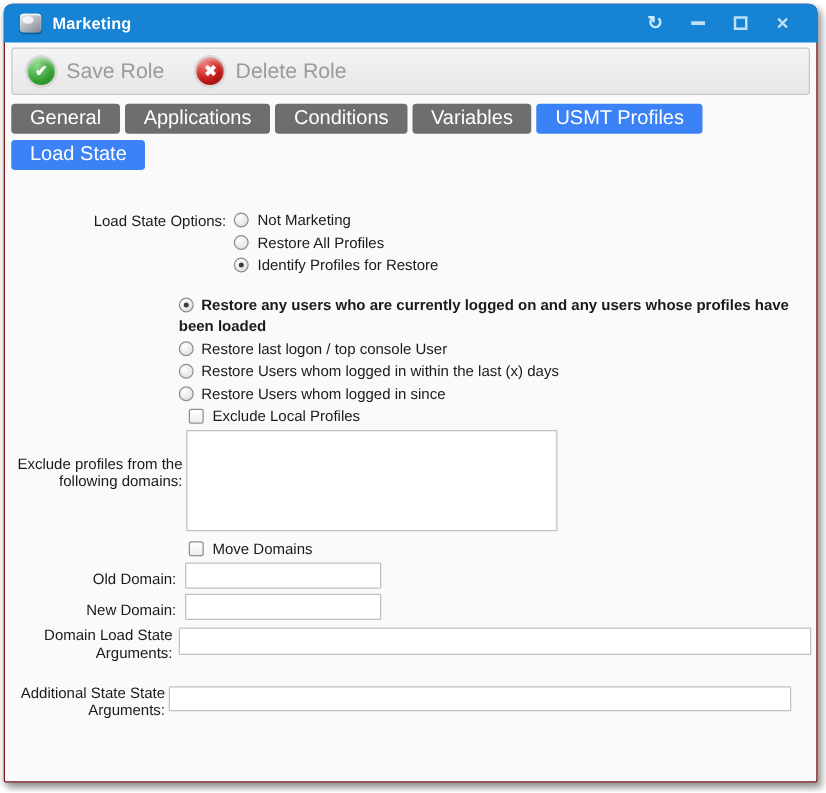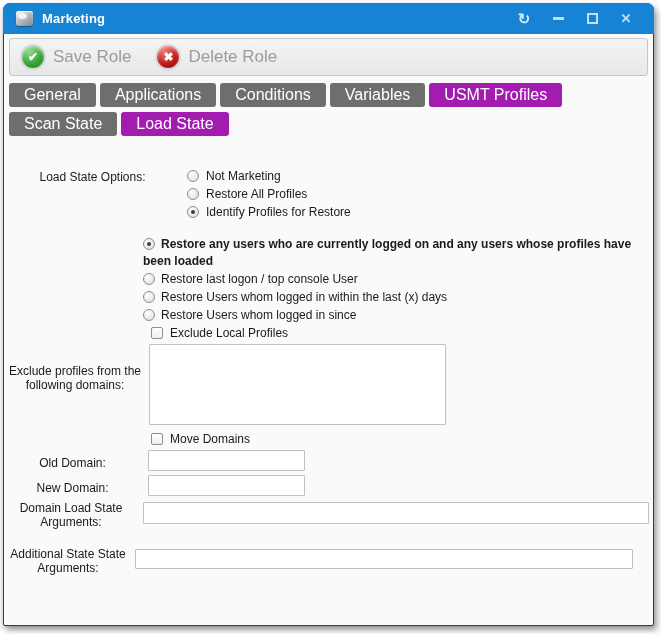--- a/index.html
+++ b/index.html
@@ -57,26 +57,26 @@
   .tb-label { color:#9b9b9b; font-size:17px; }
 
   
   .tabs-row { position:absolute; left:5px; display:flex; gap:4px; }
   .tabs-row.row1 { top:79px; }
   .tabs-row.row2 { top:108px; }
   .tab {
     height:24px; line-height:24px; padding:0 15px; border-radius:3px;
     background:#6e6e6e; color:#fff; font-size:16px; cursor:default; white-space:nowrap;
   }
-  .tab.active { background:#a21caf;text-align:center; }
+  .tab.active { background:#3b82f6;text-align:center; }
 
   
   .content { position:absolute; left:0; top:134px; right:0; bottom:0; font-size:12px; color:#1a1a1a; }
   .abs { position:absolute; }
-  .rlabel { text-align:center; line-height:14px; }
+  .rlabel { text-align:right; line-height:14px; }
 
   .radio {
     display:inline-block; width:12px; height:12px; border-radius:50%;
     border:1px solid #8e8e8e; background:radial-gradient(circle at 35% 30%, #fff, #d9d9d9);
     vertical-align:-2px; position:relative; flex:0 0 auto;
   }
   .radio.selected::after {
     content:""; position:absolute; left:3px; top:3px; width:4px; height:4px;
     border-radius:50%; background:#3c3c3c;
   }
@@ -134,21 +134,20 @@
 
     <div class="tabs-row row1">
       <div class="tab"><span>General</span></div>
       <div class="tab"><span>Applications</span></div>
       <div class="tab"><span>Conditions</span></div>
       <div class="tab"><span>Variables</span></div>
       <div class="tab active"><span>USMT Profiles</span></div>
     </div>
 
     <div class="tabs-row row2">
-      <div class="tab"><span>Scan State</span></div>
       <div class="tab active"><span>Load State</span></div>
     </div>
 
     <div class="content">
 
       <div class="abs rlabel" style="left:0; width:177px; top:32px;">Load State Options:</div>
       <div class="abs" style="left:183px; top:29px;">
         <div class="opt-row">
           <span class="radio"></span>
           <span>Not Marketing</span>

